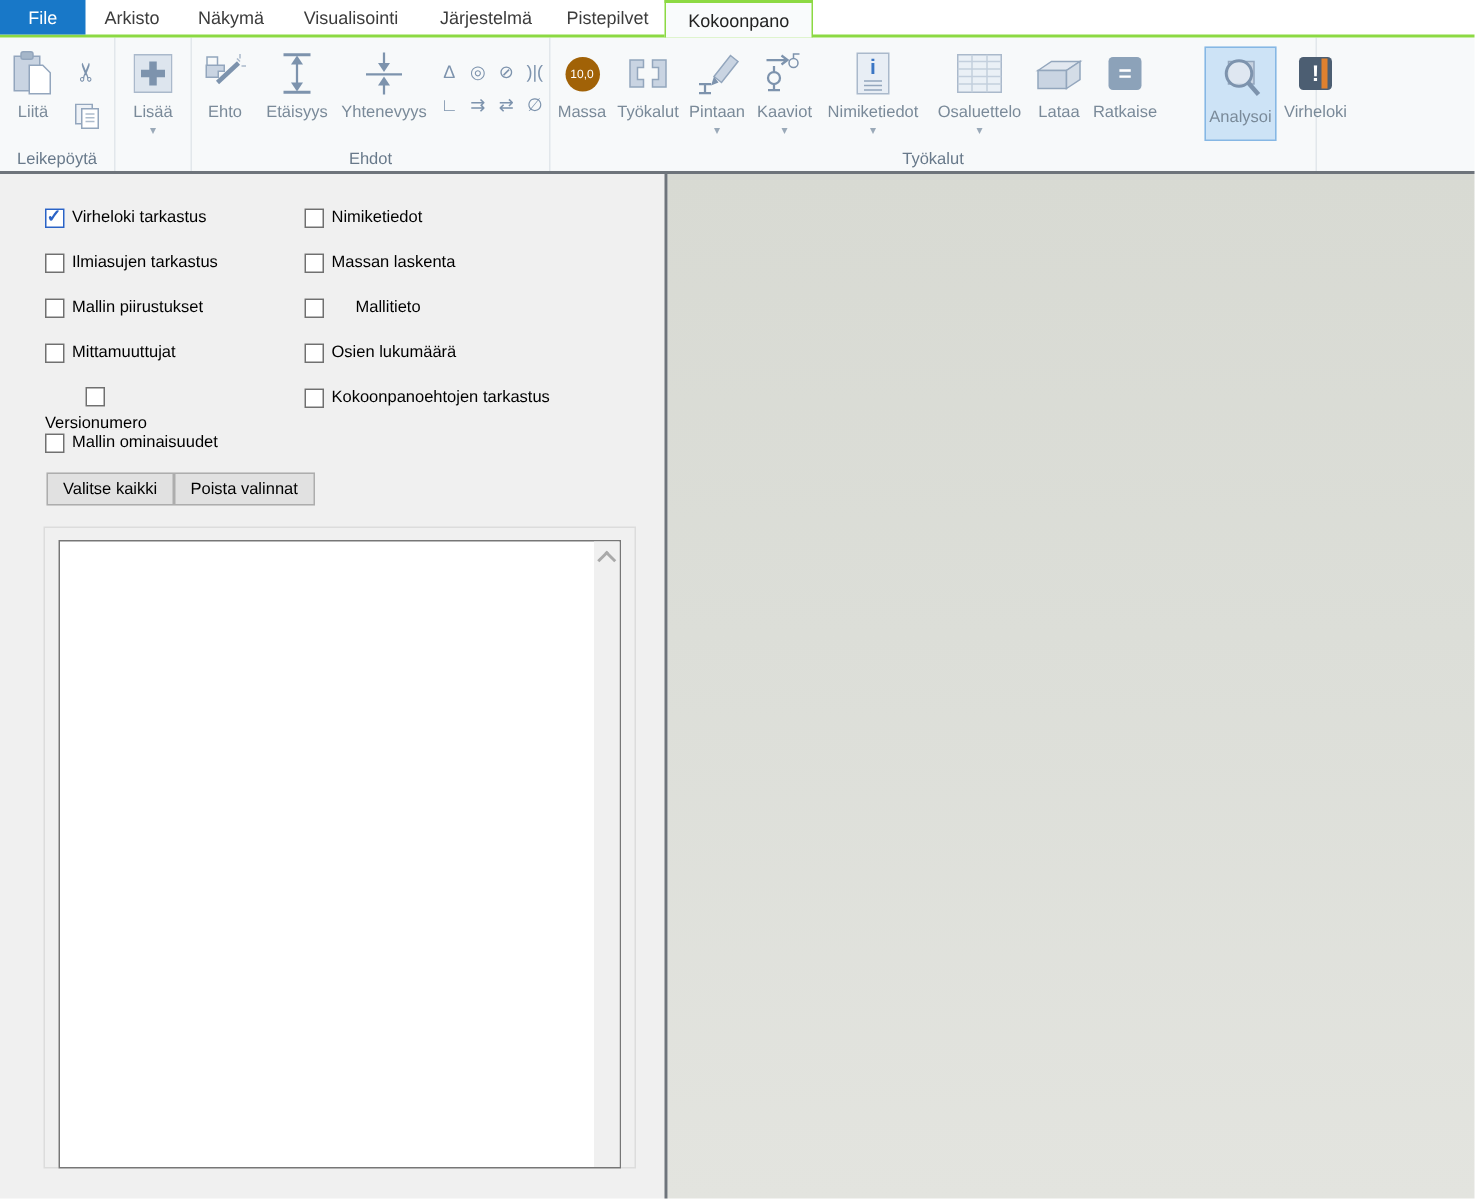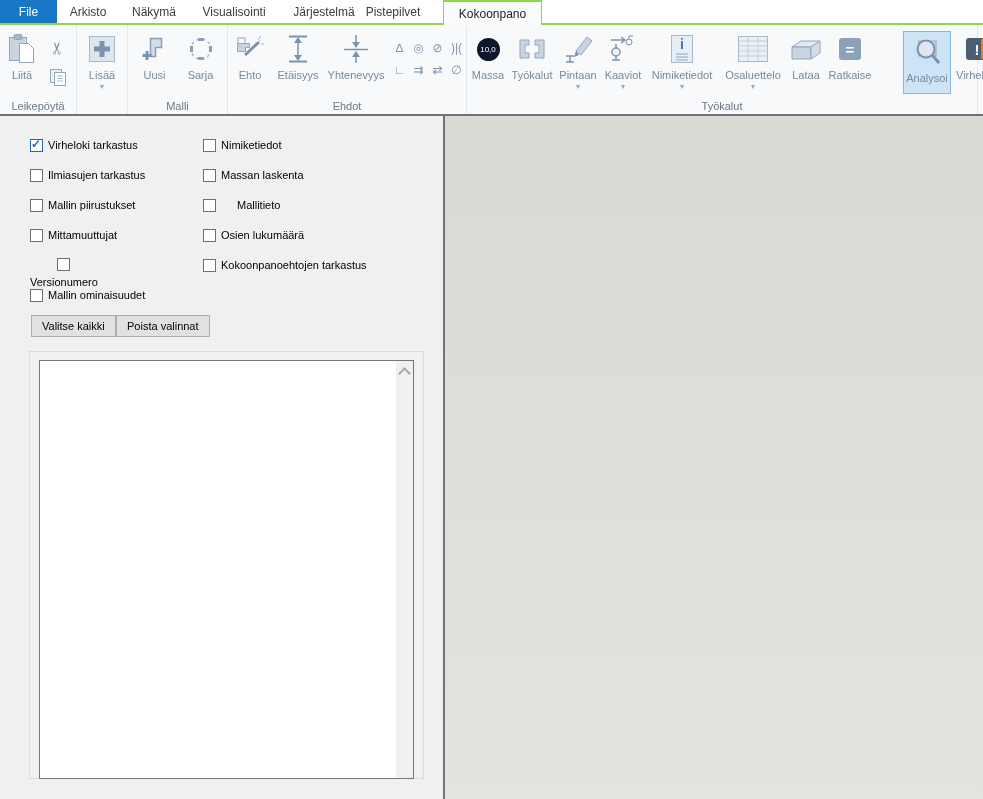--- a/index.html
+++ b/index.html
@@ -27,21 +27,21 @@
                 font-size:11px;color:#68798a;white-space:nowrap;}
   .bb{display:flex;flex-direction:column;align-items:center;box-sizing:border-box;flex:0 0 auto;}
   .ic{height:40px;display:flex;align-items:center;justify-content:center;}
   .lb{font-size:11px;color:#7a8a99;line-height:13px;white-space:nowrap;}
   .dd{height:10px;font-size:8px;color:#9aa9b8;line-height:9px;}
   .smallcol{display:flex;flex-direction:column;align-items:center;width:28px;padding-top:6px;}
   .cuticon{font-size:17px;color:#7d93ad;display:inline-block;transform:rotate(-90deg);height:26px;line-height:26px;}
   .copyicon{margin-top:8px;}
   .cgrid{display:grid;grid-template-columns:repeat(4,19px);grid-auto-rows:22px;margin-top:8px;margin-left:2px;}
   .cgrid .cc{display:flex;align-items:center;justify-content:center;font-size:12px;color:#7d93ad;}
-  .circle{width:23px;height:23px;border-radius:50%;background:#0f172a;color:#fff;font-size:8px;
+  .circle{width:23px;height:23px;border-radius:50%;background:#a16207;color:#fff;font-size:8px;
           display:flex;align-items:center;justify-content:center;}
   .sq{width:22px;height:22px;border-radius:3px;color:#fff;font-weight:bold;font-size:15px;
       display:flex;align-items:center;justify-content:center;}
   .sq.eq{background:#8ca2b9;}
   .sq.bang{background:#4c5e72;}
   .active-tool{background:var(--selection-bg,#cde3f6);border:1px solid var(--selection-border,#86b7e4);
                margin-top:2px;padding-bottom:8px;}
   .rgroup-rest{flex:1 1 auto;border-right:none;position:relative;}
   .sliver{position:absolute;left:3px;top:14px;width:4px;height:20px;background:#e0812f;}
 
@@ -77,21 +77,21 @@
 </head>
 <body>
 
 <div class="menubar">
   <div class="green-line"></div>
   <div class="mtab mtab-file">File</div>
   <div class="mtab" style="left:62px;width:52px;">Arkisto</div>
   <div class="mtab" style="left:128px;width:52px;">Näkymä</div>
   <div class="mtab" style="left:196px;width:76px;">Visualisointi</div>
   <div class="mtab" style="left:286px;width:76px;">Järjestelmä</div>
-  <div class="mtab" style="left:364px;width:58px;text-align:center;">Pistepilvet</div>
+  <div class="mtab" style="left:376px;width:58px;text-align:center;">Pistepilvet</div>
   <div class="mtab mtab-active">Kokoonpano</div>
 </div>
 
 <div class="ribbon">
 
   <div class="rgroup" style="width:77px;">
     <div class="rgroup-content">
       <div class="bb" style="width:44px;">
         <span class="ic">
           <svg width="28" height="30" viewBox="0 0 28 30">
@@ -125,43 +125,20 @@
             <path d="M13 5v16M5 13h16" stroke="#7d93ad" stroke-width="5"></path>
           </svg>
         </span>
         <span class="lb">Lisää</span>
         <span class="dd">▾</span>
       </div>
     </div>
     <div class="rgroup-label"></div>
   </div>
 
-  <div class="rgroup" style="width:100px;">
-    <div class="rgroup-content" style="justify-content:center;">
-      <div class="bb" style="width:46px;">
-        <span class="ic">
-          <svg width="26" height="26" viewBox="0 0 26 26">
-            <path d="M8.5 2.5 h11 v9 h-6 v9 h-5 z" fill="#d3dce7" stroke="#8ba0b8" stroke-width="1.5"></path>
-            <path d="M5 15v9M0.5 19.5h9" stroke="#7d93ad" stroke-width="3"></path>
-          </svg>
-        </span>
-        <span class="lb">Uusi</span>
-      </div>
-      <div class="bb" style="width:46px;">
-        <span class="ic">
-          <svg width="26" height="26" viewBox="0 0 26 26">
-            <circle cx="13" cy="13" r="10" fill="none" stroke="#aab9cb" stroke-width="1.5" stroke-dasharray="3 3"></circle>
-            <path d="M10 3.5h6M3.5 10v6M22.5 10v6M10 22.5h6" stroke="#8ba0b8" stroke-width="3"></path>
-          </svg>
-        </span>
-        <span class="lb">Sarja</span>
-      </div>
-    </div>
-    <div class="rgroup-label">Malli</div>
-  </div>
 
   <div class="rgroup" style="width:239px;">
     <div class="rgroup-content">
       <div class="bb" style="width:44px;">
         <span class="ic">
           <svg width="30" height="28" viewBox="0 0 30 28">
             <rect x="3" y="3" width="7" height="6" fill="none" stroke="#93a6bd"></rect>
             <path d="M2.5 8.5 h12 v4 h-4 v4 h-8 z" fill="#c9d4e2" stroke="#93a6bd"></path>
             <path d="M10 20 L24 7" stroke="#7d93ad" stroke-width="3"></path>
             <path d="M23 4 l2 2 M26 9 h3 M25 1 v3" stroke="#aab9cb"></path>

